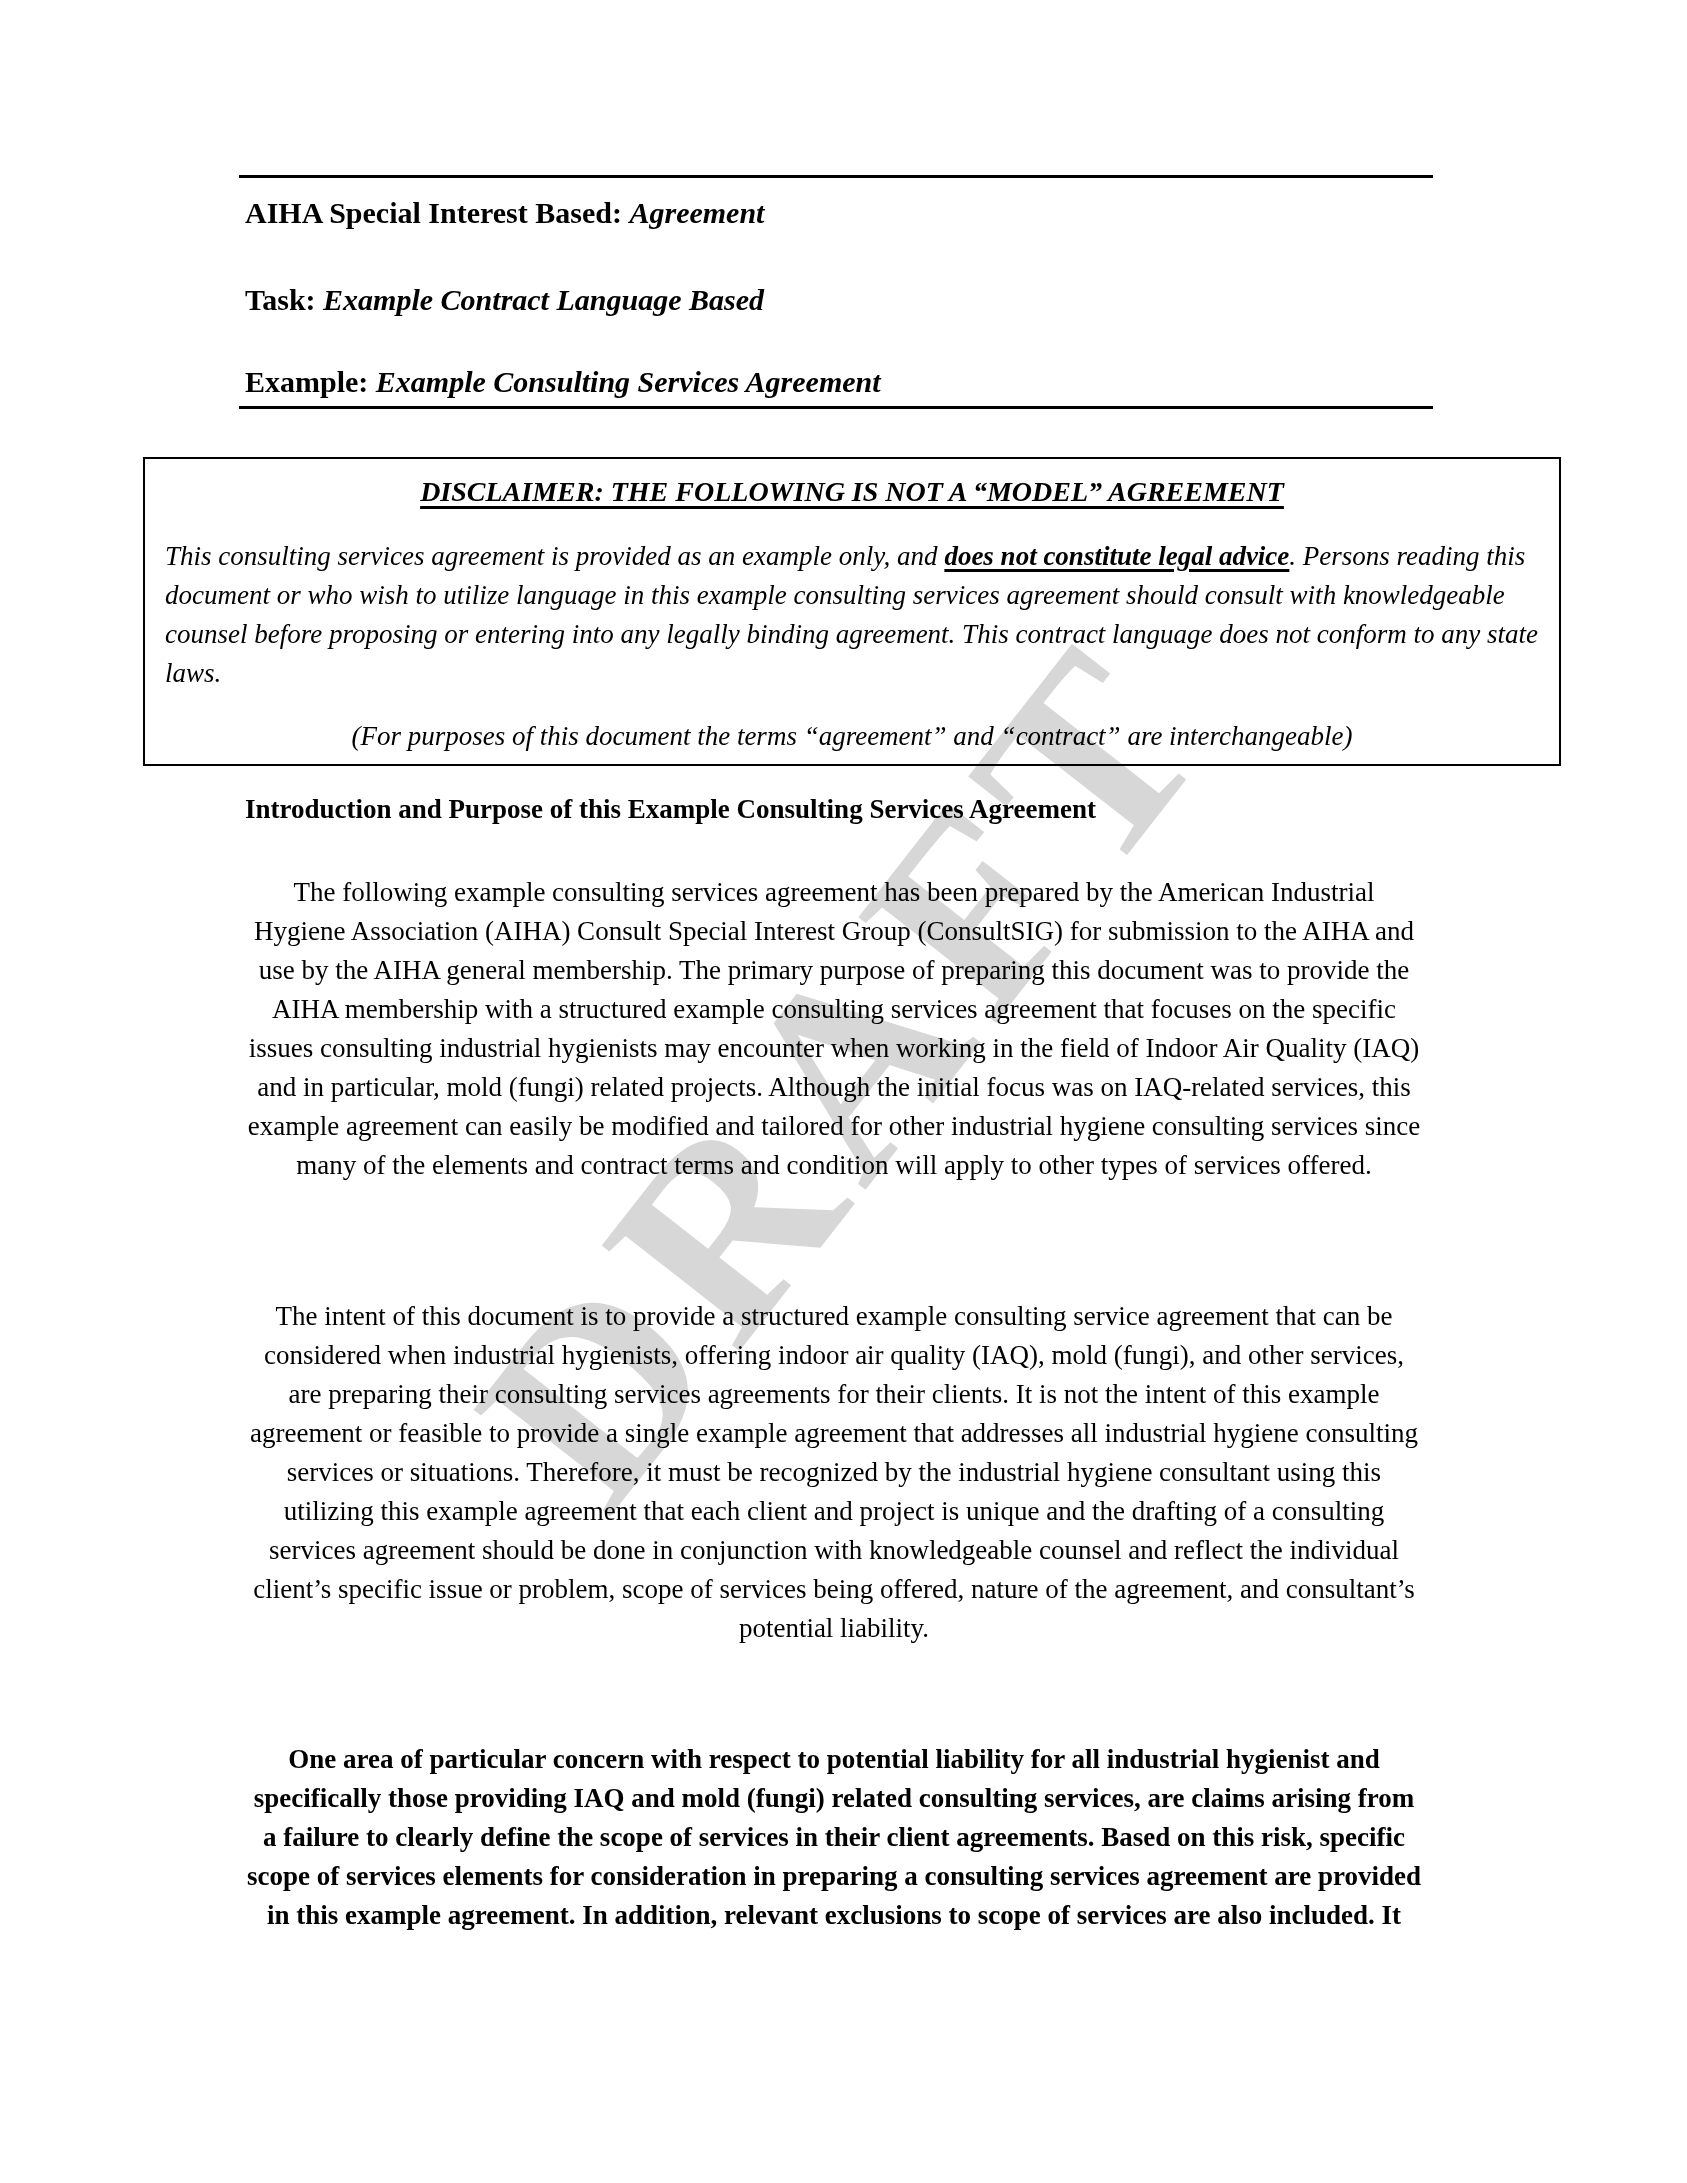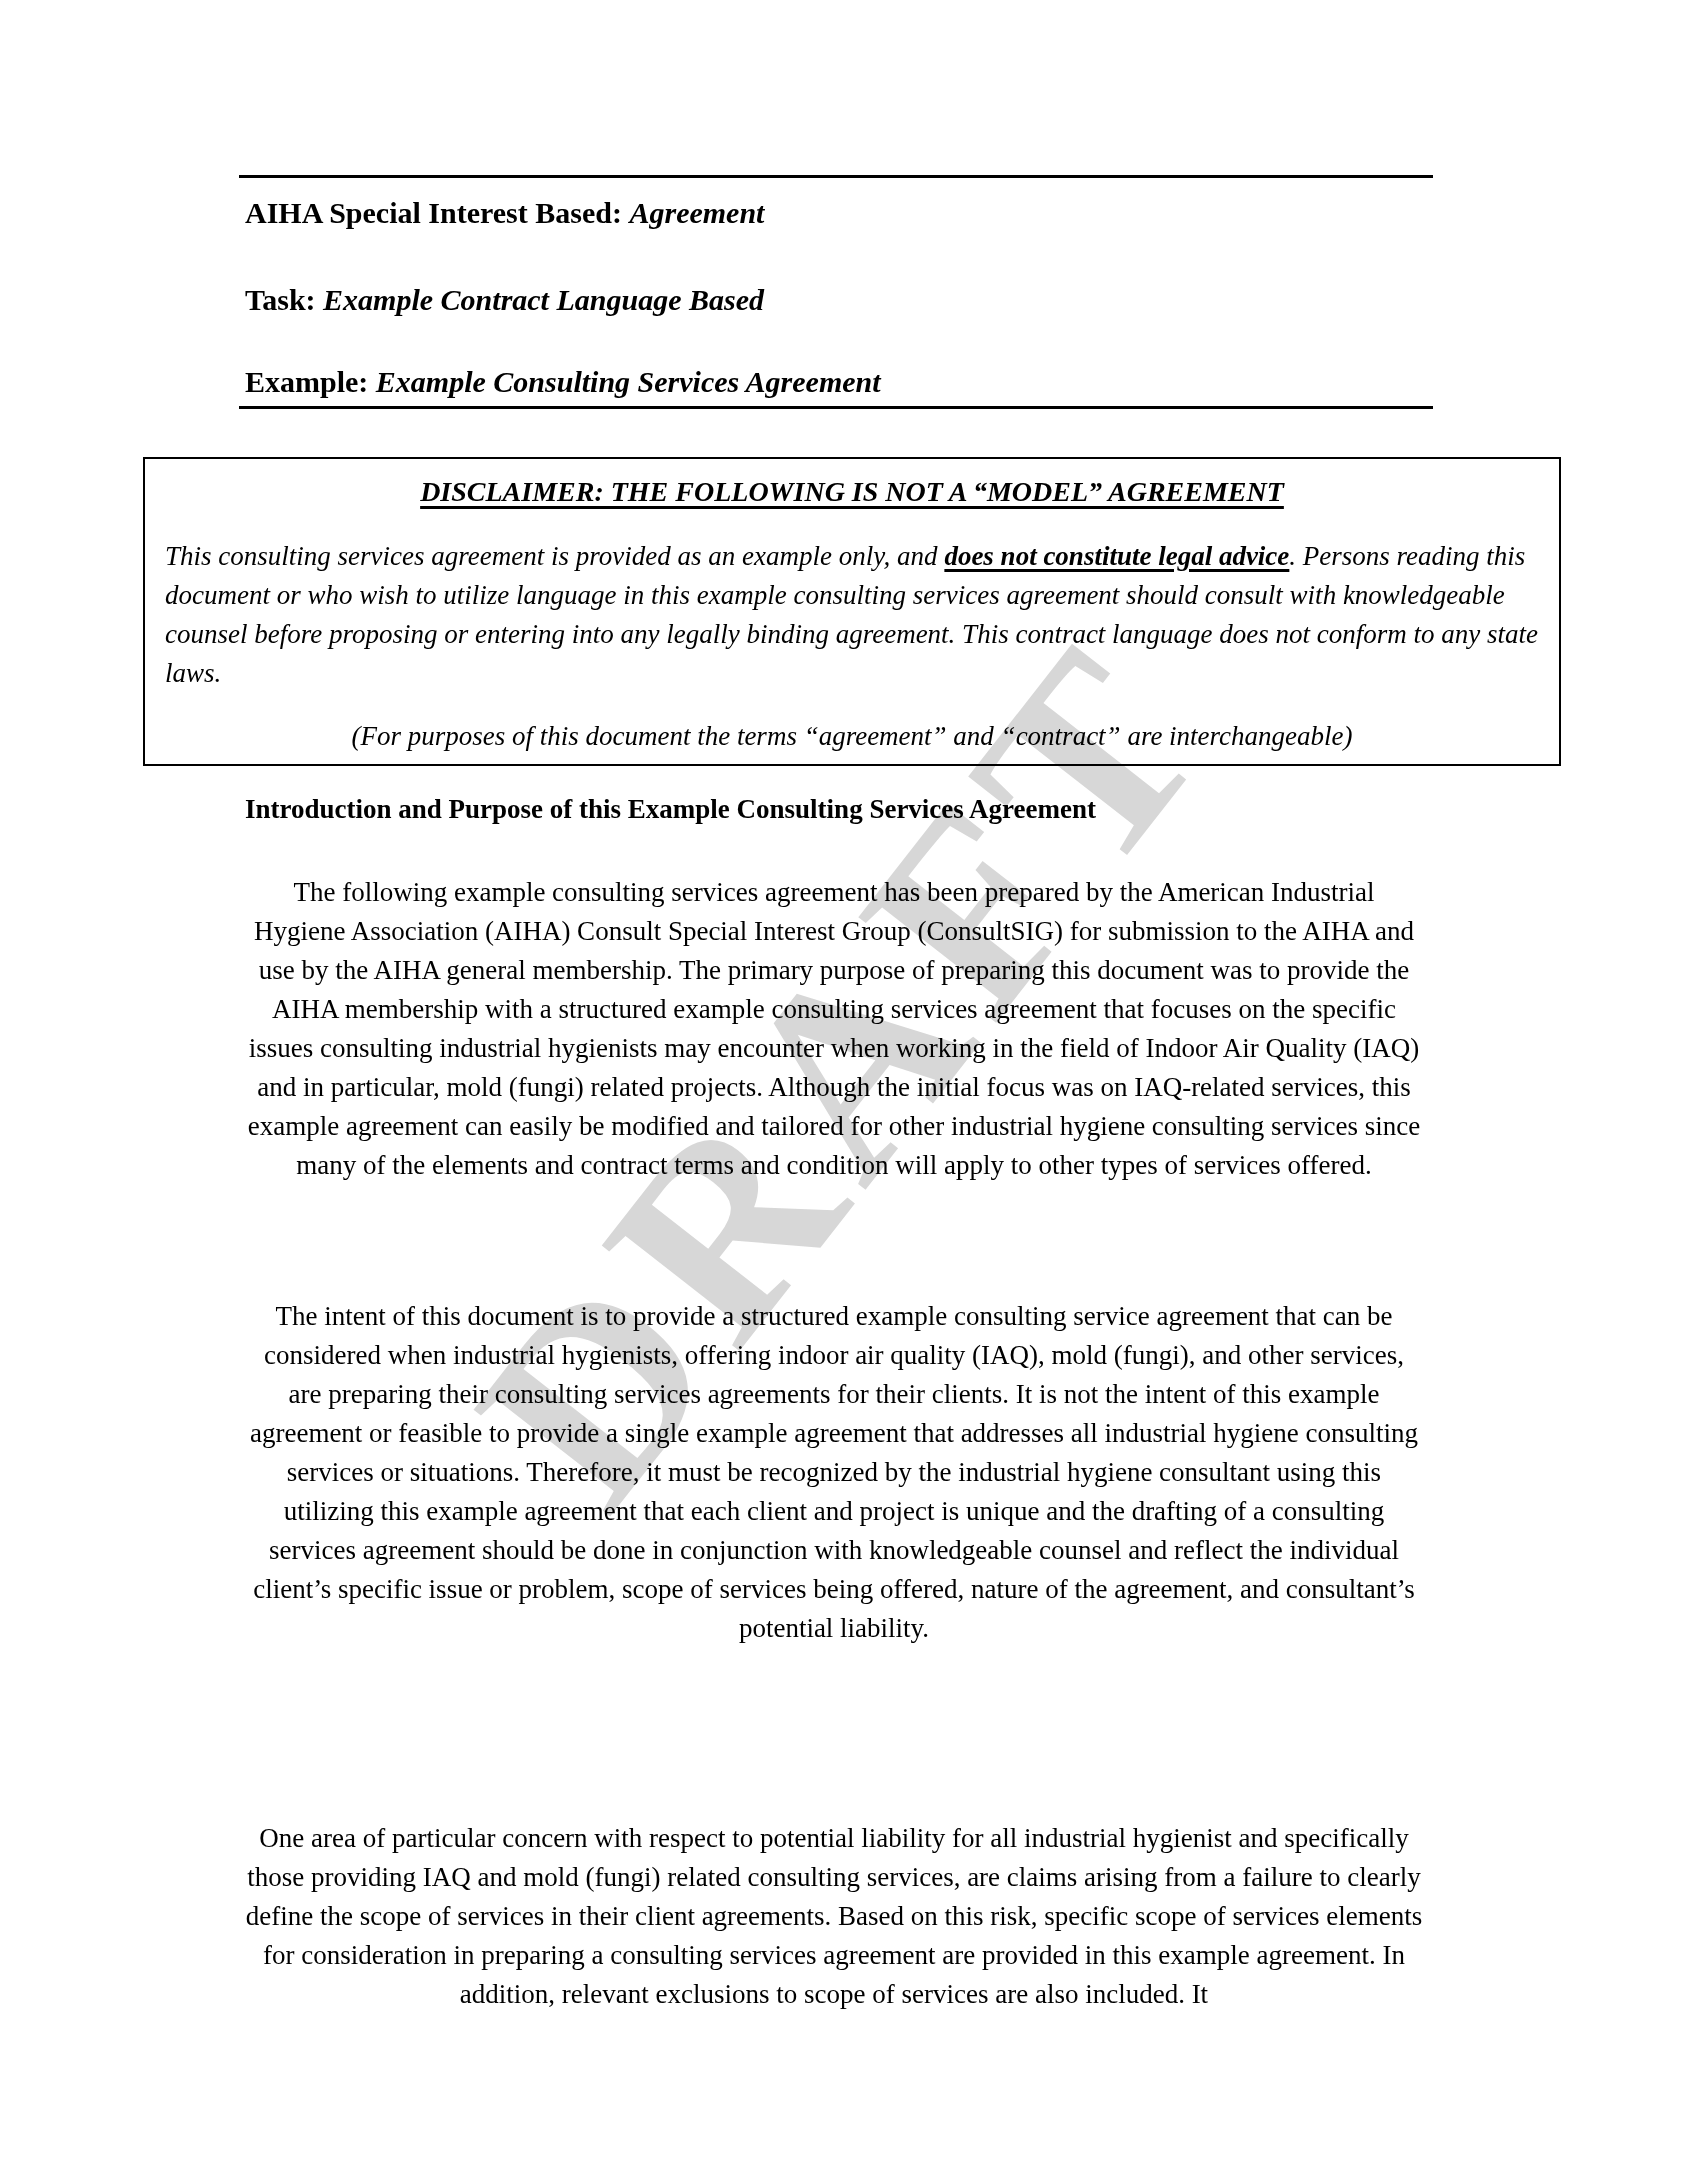--- a/index.html
+++ b/index.html
@@ -137,21 +137,21 @@
   .para {
     position: absolute;
     left: 245px;
     width: 1178px;
     font-size: 27px;
     line-height: 39px;
     text-align: center;
   }
   #para-1 { top: 873px; }
   #para-2 { top: 1297px; }
-  #para-3 { top: 1819px; }
+  #para-3 { top: 1740px; font-weight: bold; }
 </style>
 </head>
 <body>
 
 <div id="page">
 
   <div id="watermark-layer">
     <div id="watermark-text">DRAFT</div>
   </div>
 

